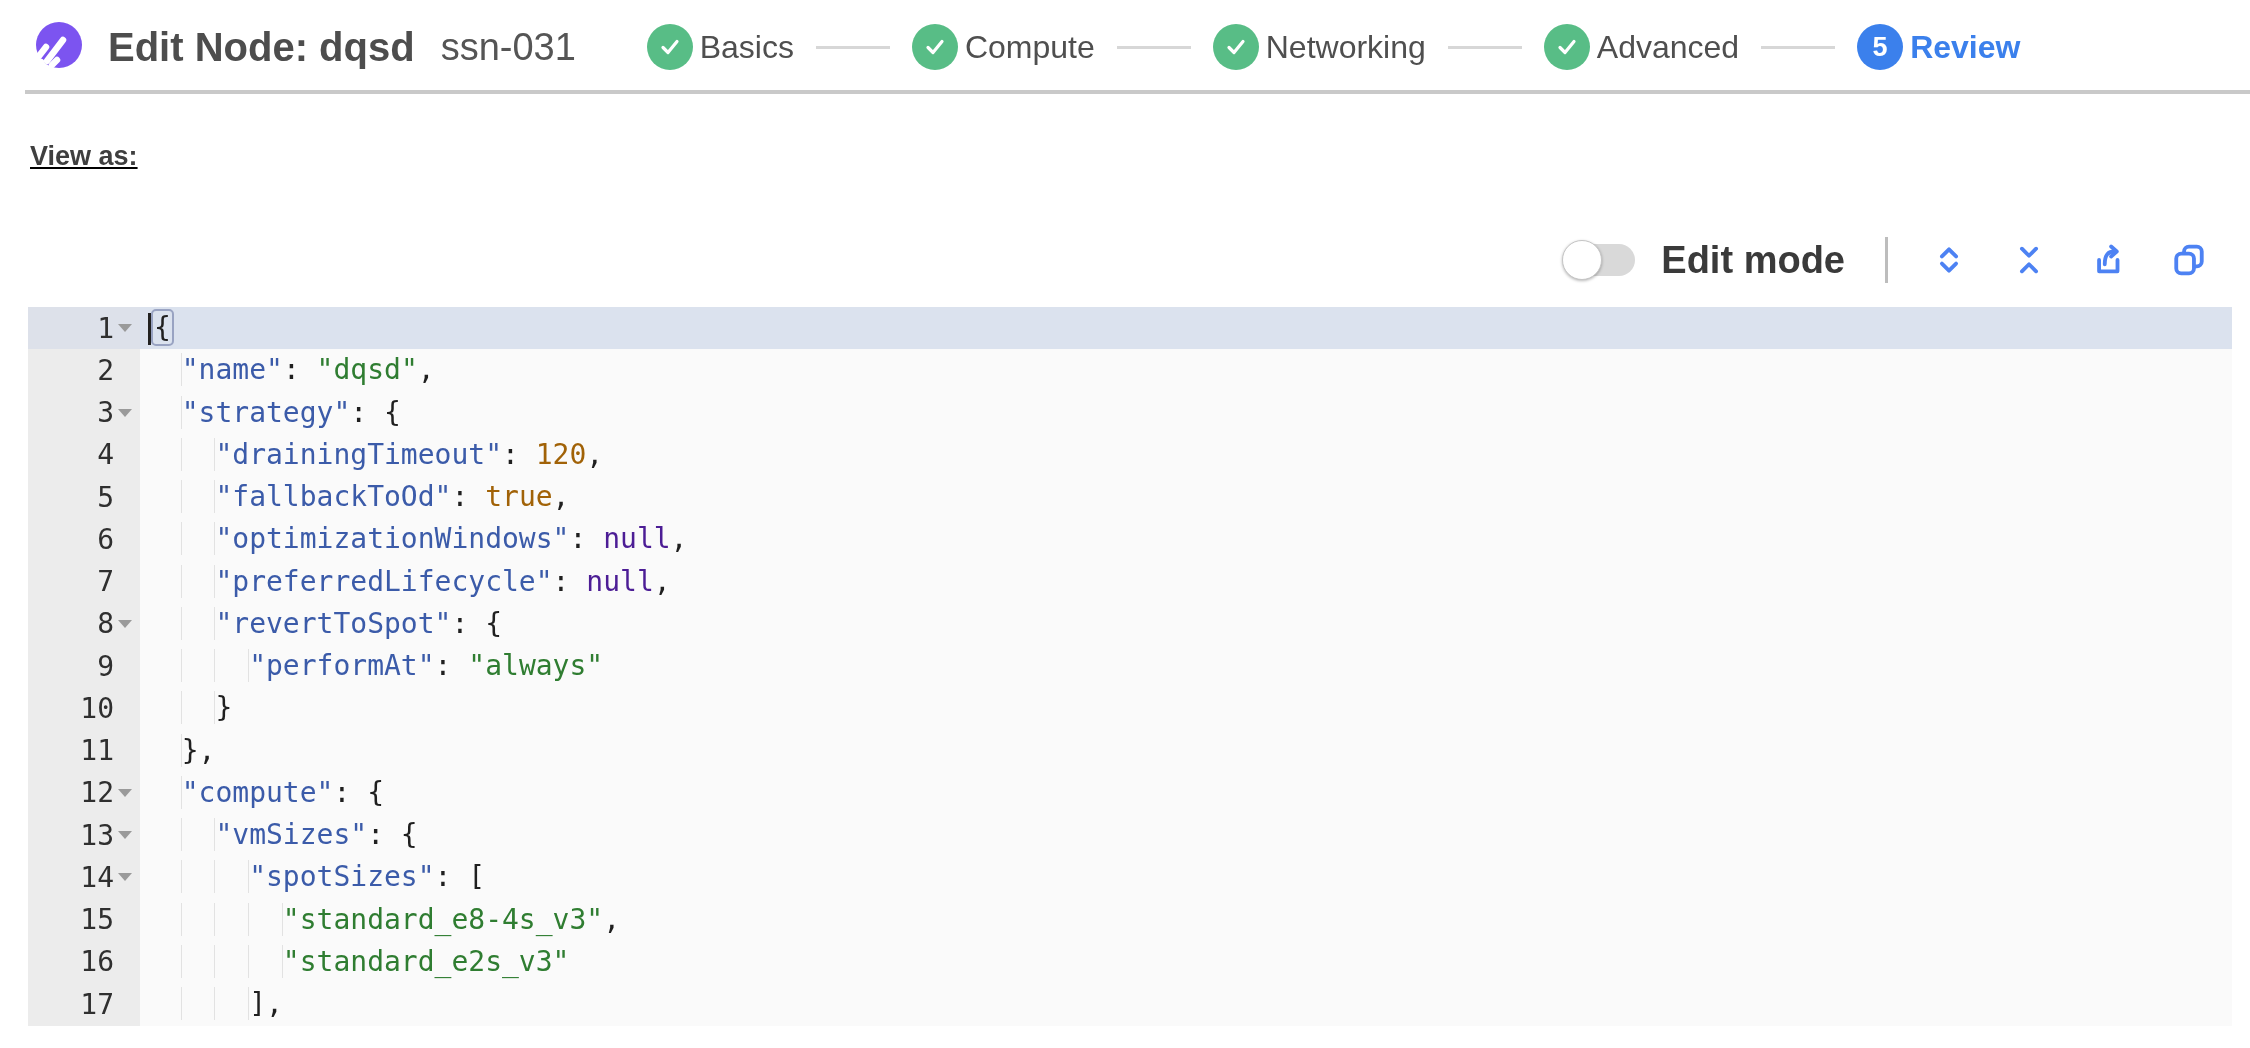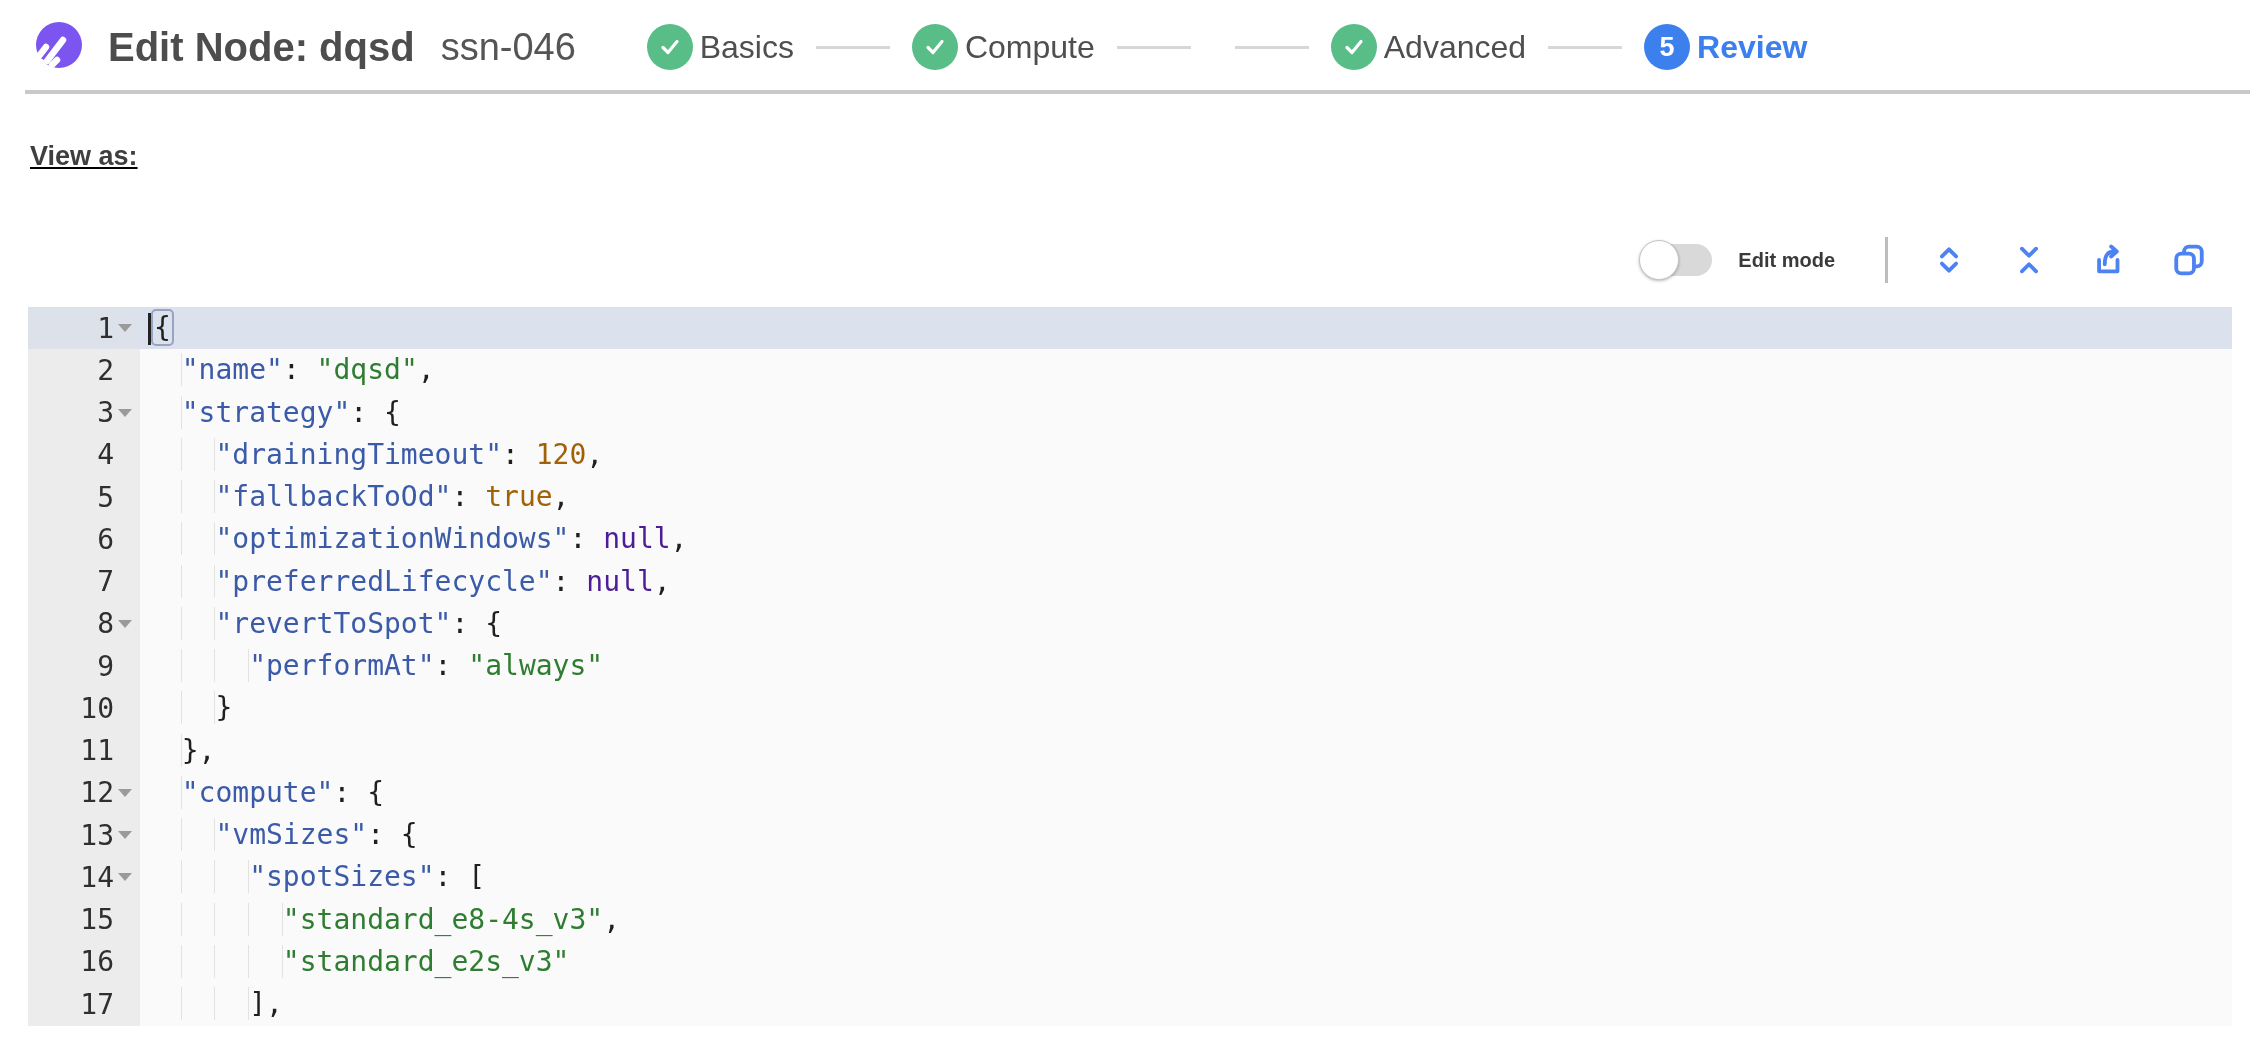--- a/index.html
+++ b/index.html
@@ -31,21 +31,21 @@
   .seg-btn { height:52px; min-width:150px; padding:0 34px; background:#fff; font-size:26px; font-weight:700;
              display:flex; align-items:center; justify-content:center; cursor:pointer; }
   .seg-btn.plain { border:2px solid #bdbdbd; border-radius:3px 0 0 3px; color:#4a4a4a; border-right:none; }
   .seg-btn.selected { border:2px solid #3d7eea; border-radius:3px; color:#3d7eea; }
 
   
   .toolbar-row { margin-top:50px; height:56px; display:flex; align-items:center; justify-content:flex-end; padding-right:34px; gap:26px; }
   .toggle { width:70px; height:32px; border-radius:16px; background:#d9d9d9; position:relative; cursor:pointer; flex:0 0 auto; }
   .toggle-knob { position:absolute; left:-3px; top:-4px; width:40px; height:40px; border-radius:50%;
                  background:#fff; border:1px solid #c5c5c5; box-shadow:0 1px 3px rgba(0,0,0,.28); }
-  .editmode-label { font-size:20px; font-weight:700; color:#3a3a3a; margin-right:16px; }
+  .editmode-label { font-size:38px; font-weight:700; color:#3a3a3a; margin-right:6px; }
   .vdivider { width:3px; height:46px; background:#bdbdbd; margin:0 8px; }
   .tool-icon { width:36px; height:36px; cursor:pointer; display:flex; align-items:center; justify-content:center; margin:0 9px; }
 
   
   .editor { margin:19px 18px 0 28px; height:719px; background:#fafafa; display:flex; overflow:hidden;
             font-family:"DejaVu Sans Mono", monospace; font-size:28px; }
   .gutter { width:112px; background:#ececec; flex:0 0 auto; }
   .gutter-cell { height:42.25px; display:flex; align-items:center; justify-content:flex-end; padding-right:4px; }
   .gutter-cell.active { background:#dde1ea; }
   .lnum { color:#2f2f2f; }
@@ -72,21 +72,21 @@
     <circle cx="29" cy="26" r="23" fill="#7c54f0"></circle>
     <g stroke="#ffffff" stroke-width="6.5" stroke-linecap="round" fill="none">
       <line x1="17" y1="42" x2="33" y2="21"></line>
       <line x1="6" y1="50" x2="11" y2="43"></line>
       <line x1="9" y1="37" x2="16" y2="28"></line>
       <line x1="22" y1="46" x2="27" y2="41"></line>
     </g>
   </svg>
   <div class="title">Edit Node: dqsd</div>
   <div class="subtitle-clip">
-    <span class="subtitle">ssn-046</span>
+    <span class="subtitle">ssn-031</span>
   </div>
 
   <div class="stepper">
     <div class="step">
       <span class="step-circle done">
         <svg width="26" height="26" viewBox="0 0 26 26">
             <polyline points="6,13.5 11,18.5 20,7.5" fill="none" stroke="#fff" stroke-width="3.2" stroke-linecap="round" stroke-linejoin="round"></polyline>
           </svg>
       </span>
       <span class="step-label">Basics</span>
@@ -94,20 +94,28 @@
     <div class="connector"></div>
     <div class="step">
       <span class="step-circle done">
         <svg width="26" height="26" viewBox="0 0 26 26">
             <polyline points="6,13.5 11,18.5 20,7.5" fill="none" stroke="#fff" stroke-width="3.2" stroke-linecap="round" stroke-linejoin="round"></polyline>
           </svg>
       </span>
       <span class="step-label">Compute</span>
     </div>
     <div class="connector"></div>
+    <div class="step">
+      <span class="step-circle done">
+        <svg width="26" height="26" viewBox="0 0 26 26">
+            <polyline points="6,13.5 11,18.5 20,7.5" fill="none" stroke="#fff" stroke-width="3.2" stroke-linecap="round" stroke-linejoin="round"></polyline>
+          </svg>
+      </span>
+      <span class="step-label">Networking</span>
+    </div>
     <div class="connector"></div>
     <div class="step">
       <span class="step-circle done">
         <svg width="26" height="26" viewBox="0 0 26 26">
             <polyline points="6,13.5 11,18.5 20,7.5" fill="none" stroke="#fff" stroke-width="3.2" stroke-linecap="round" stroke-linejoin="round"></polyline>
           </svg>
       </span>
       <span class="step-label">Advanced</span>
     </div>
     <div class="connector"></div>

